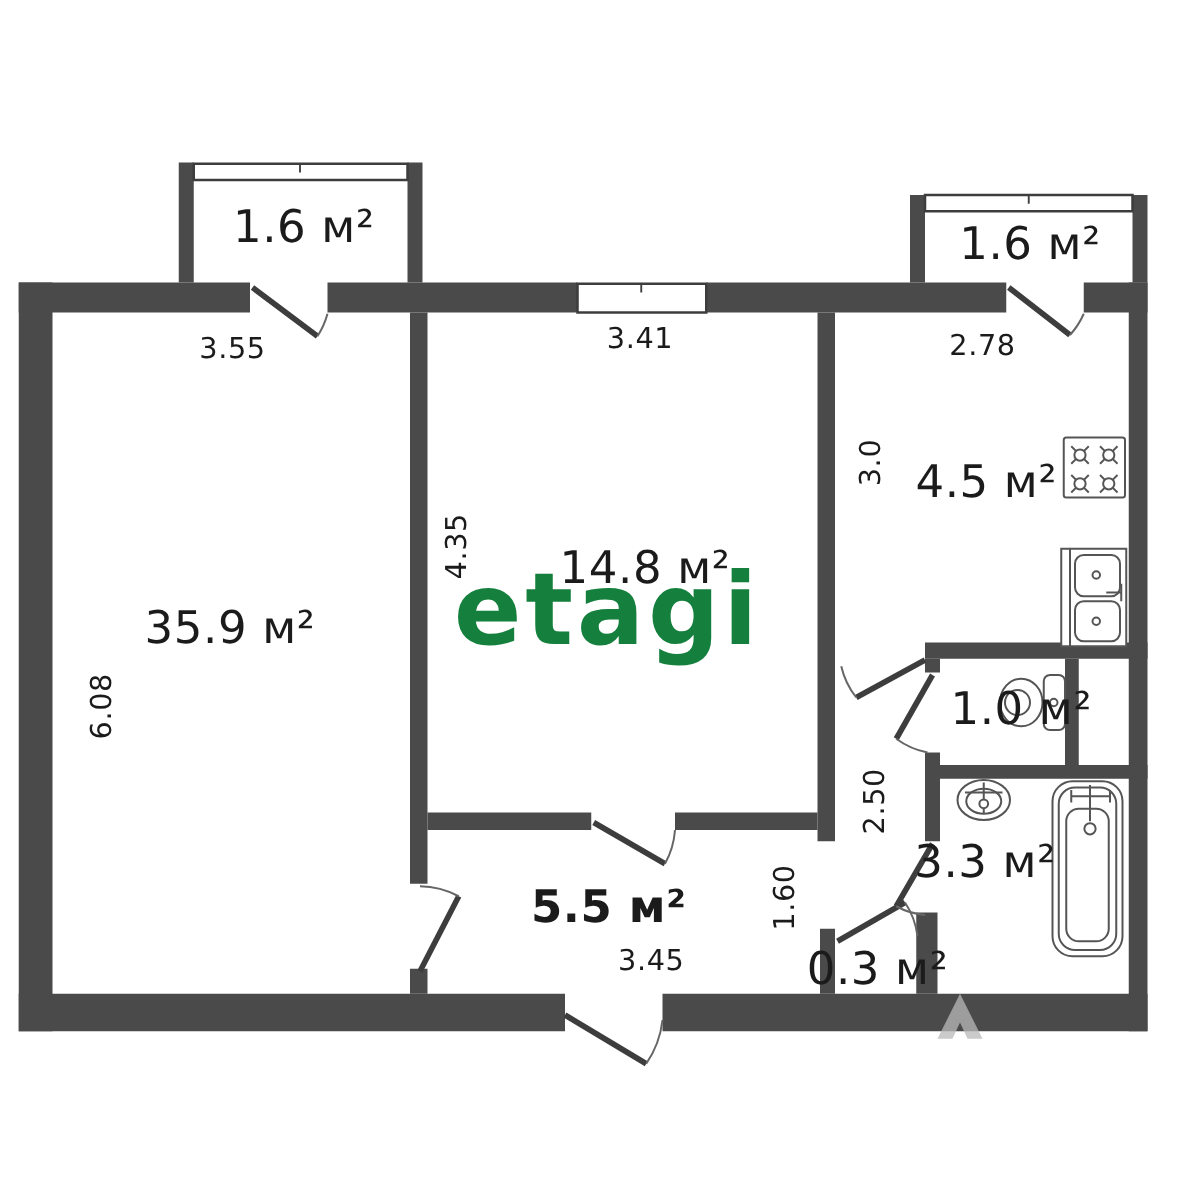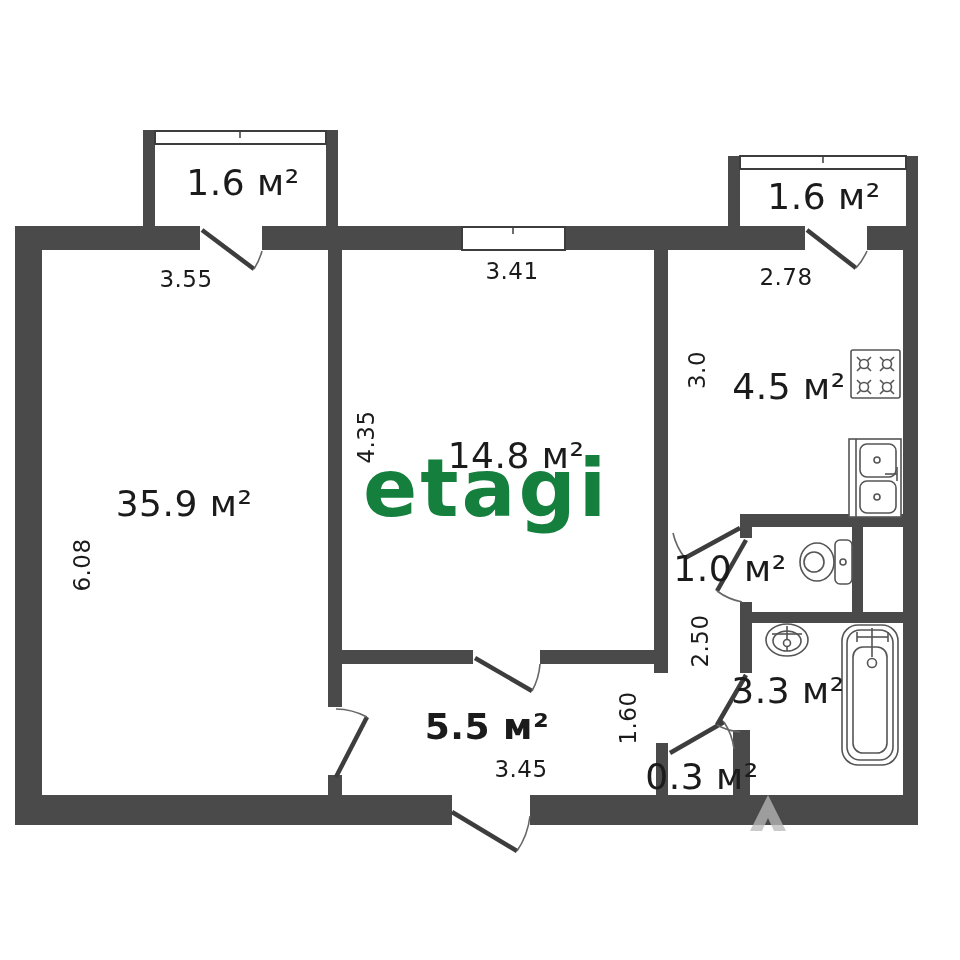--- a/index.html
+++ b/index.html
@@ -200,20 +200,20 @@
   <div class="lbl area" style="left:789px;top:386px;">4.5 м²</div>
   <div class="lbl dim" style="left:786px;top:277px;">2.78</div>
   <div class="lbl dim v" style="left:697px;top:370px;">3.0</div>
 
   <div class="lbl area" style="left:487px;top:726px;font-weight:bold;">5.5 м²</div>
   <div class="lbl dim" style="left:521px;top:769px;">3.45</div>
   <div class="lbl dim v" style="left:628px;top:718px;">1.60</div>
 
   <div class="lbl dim v" style="left:700px;top:641px;">2.50</div>
 
-  <div class="lbl area" style="left:730px;top:568px;">1.0 м²</div>
+  <div class="lbl area" style="left:817px;top:568px;">1.0 м²</div>
   <div class="lbl area" style="left:788px;top:690px;">3.3 м²</div>
   <div class="lbl area" style="left:702px;top:776px;">0.3 м²</div>
 
   <div class="lbl area" style="left:243px;top:182px;">1.6 м²</div>
   <div class="lbl area" style="left:824px;top:196px;">1.6 м²</div>
 
 </div>
 
 </body></html>

